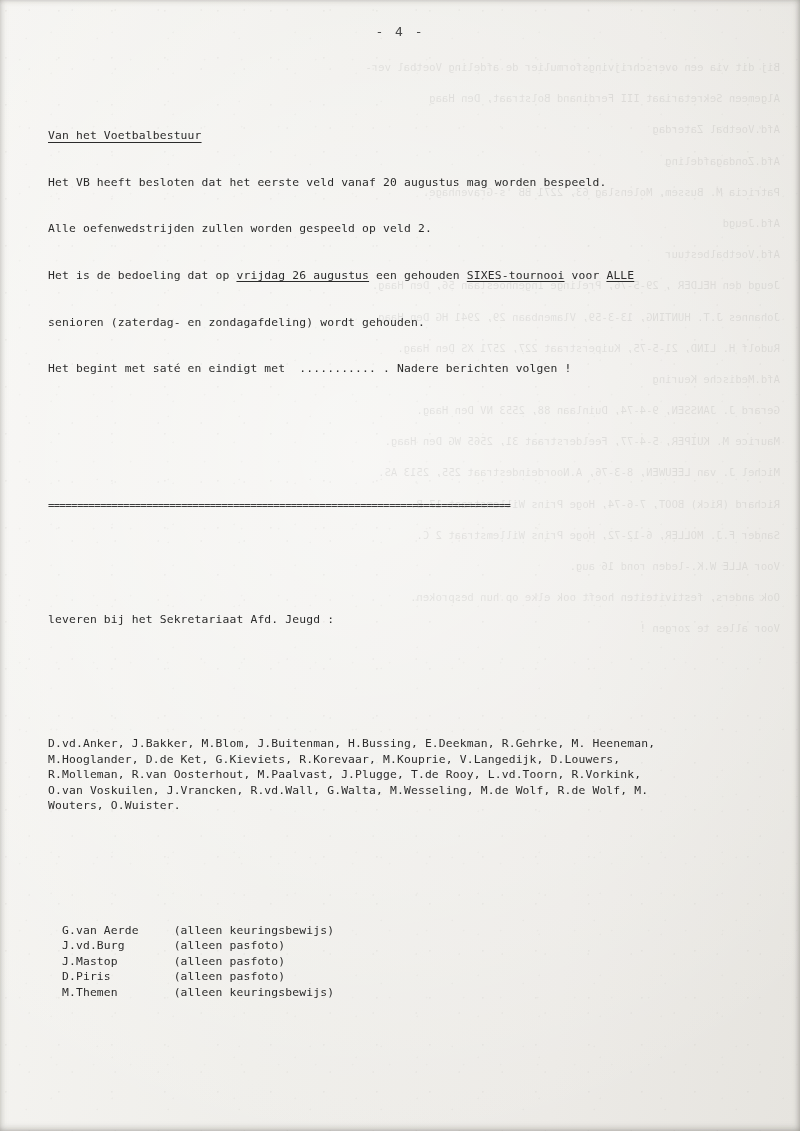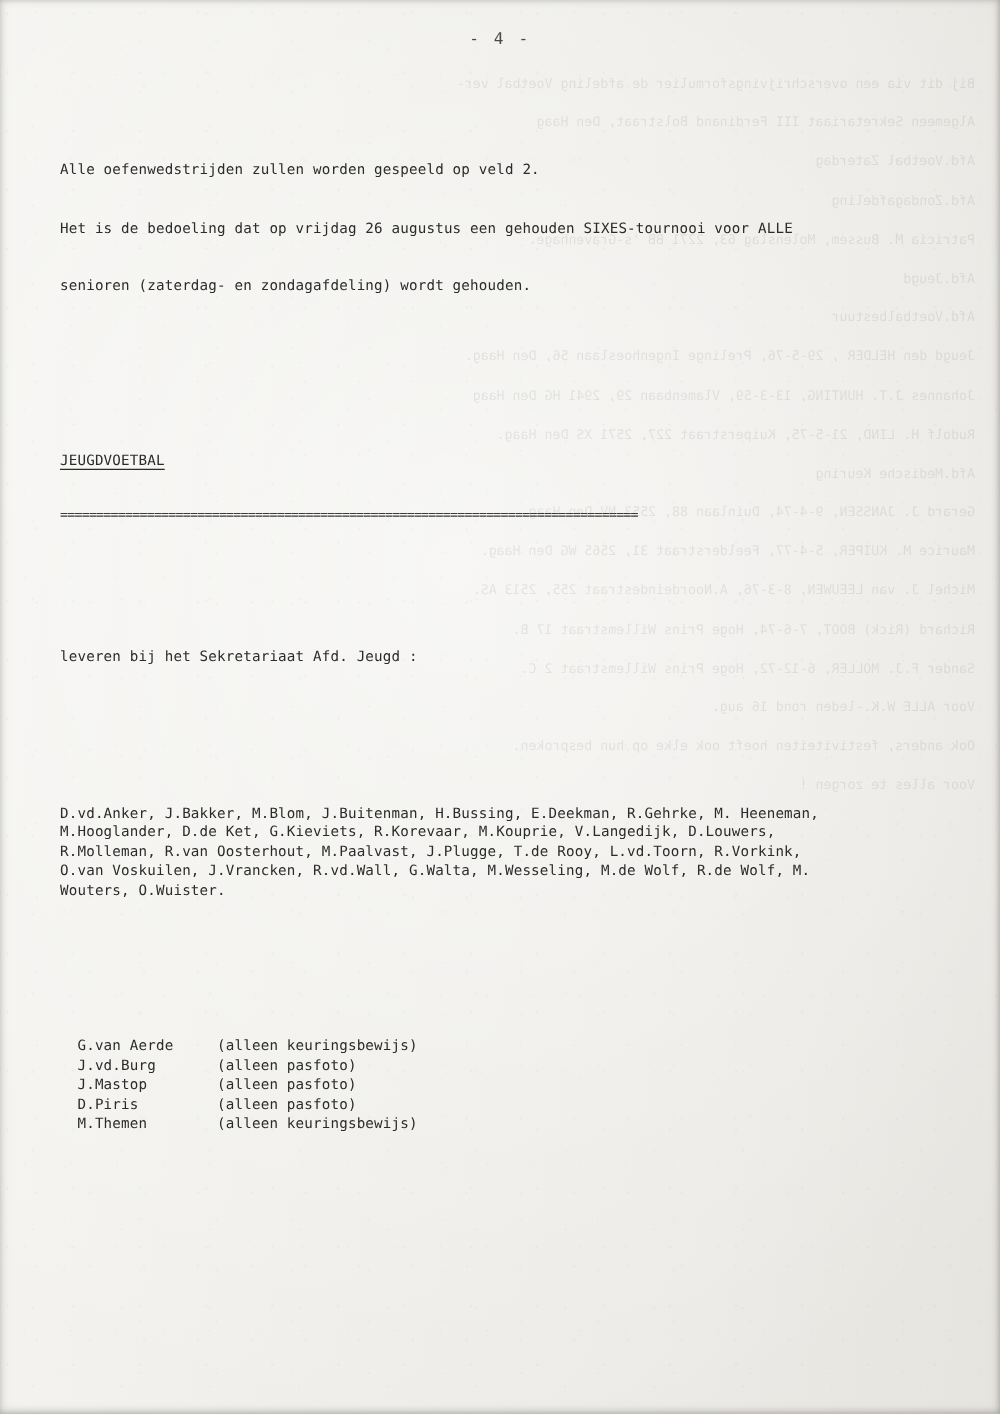--- a/index.html
+++ b/index.html
@@ -95,21 +95,21 @@
     white-space: pre-wrap;
   }
   .line {
     white-space: pre;
     min-height: 15.55px;
   }
   .gap {
     height: 15.55px;
   }
   .gap-sm { height: 8px; }
-  .u  { text-underline-offset: 2px; text-align: right; }
+  .u  { text-decoration: underline; text-underline-offset: 2px; text-align: right; }
   .hd {
     text-decoration: underline;
     text-underline-offset: 2.5px;
     white-space: pre;
   }
   .eq {
     white-space: pre;
     letter-spacing: -0.6px;
     font-size: 10.6px;
     line-height: 9px;
@@ -163,28 +163,30 @@
 
   <div class="scan-speckle"></div>
 
   <div class="content">
 
     <div class="page-number">- 4 -</div>
 
     <div class="body-text">
 
       
+      <div class="line"><span class="hd">Van het Voetbalbestuur</span></div>
+      <div class="line">Het VB heeft besloten dat het eerste veld vanaf 20 augustus mag worden bespeeld.</div>
       <div class="line">Alle oefenwedstrijden zullen worden gespeeld op veld 2.</div>
       <div class="line"><span>Het is de bedoeling dat op </span><span class="u">vrijdag 26 augustus</span><span> een gehouden </span><span class="u">SIXES-tournooi</span><span> voor </span><span class="u">ALLE</span></div>
       <div class="line">senioren (zaterdag- en zondagafdeling) wordt gehouden.</div>
+      <div class="line">Het begint met saté en eindigt met  ........... . Nadere berichten volgen !</div>
 
       <div class="gap"></div>
 
       
-      <div class="line"><span class="hd">JEUGDVOETBAL</span></div>
       <div class="eq">================================================================================</div>
 
       <div class="gap-sm"></div>
 
       <div class="line">leveren bij het Sekretariaat Afd. Jeugd :</div>
 
       <div class="gap"></div>
 
       <div id="player-list"><div class="line">D.vd.Anker, J.Bakker, M.Blom, J.Buitenman, H.Bussing, E.Deekman, R.Gehrke, M. Heeneman,</div><div class="line">M.Hooglander, D.de Ket, G.Kieviets, R.Korevaar, M.Kouprie, V.Langedijk, D.Louwers,</div><div class="line">R.Molleman, R.van Oosterhout, M.Paalvast, J.Plugge, T.de Rooy, L.vd.Toorn, R.Vorkink,</div><div class="line">O.van Voskuilen, J.Vrancken, R.vd.Wall, G.Walta, M.Wesseling, M.de Wolf, R.de Wolf, M.</div><div class="line">Wouters, O.Wuister.</div></div>
 

